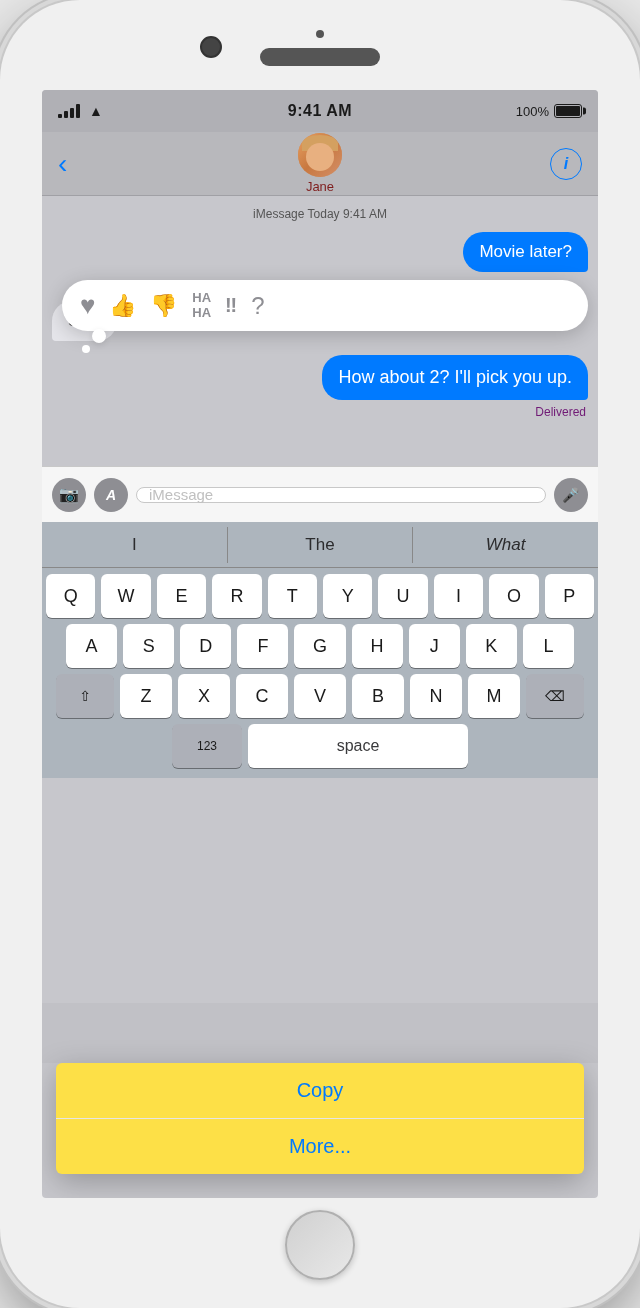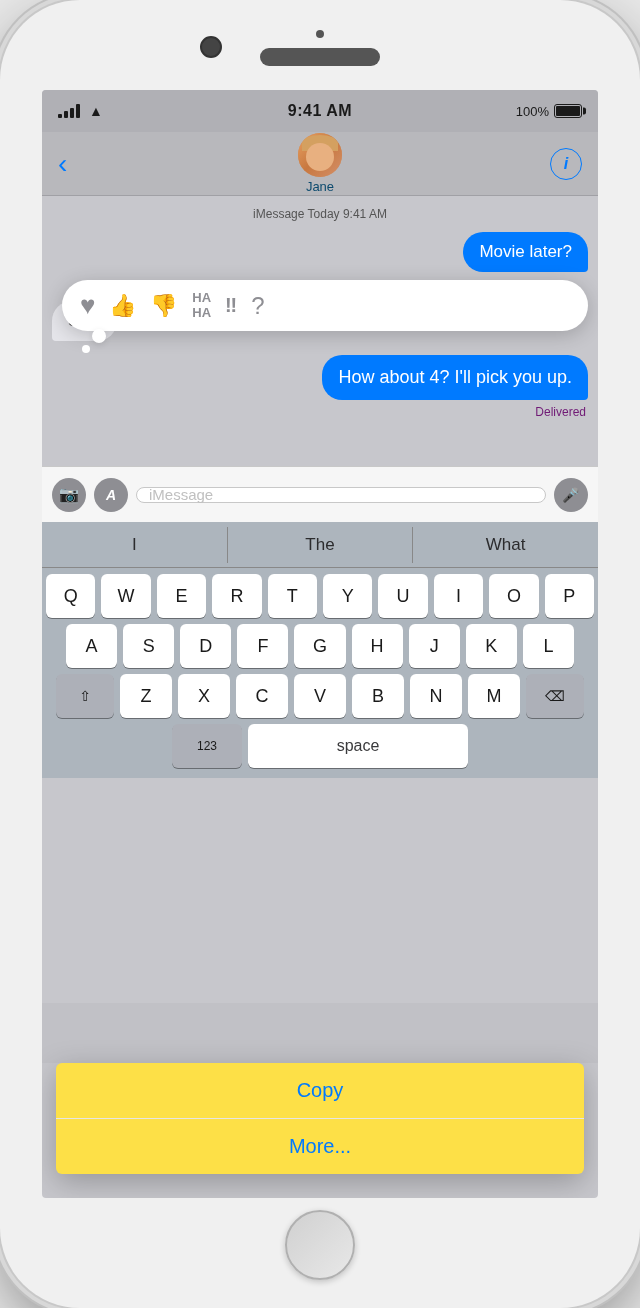--- a/index.html
+++ b/index.html
@@ -238,21 +238,21 @@
       left: 50%;
       transform: translateX(-50%);
       width: 28px;
       height: 28px;
       background: #e8b080;
       border-radius: 50%;
     }
 
     .contact-name {
       font-size: 13px;
-      color: #0c4a6e;
+      color: #7f1d1d;
       margin-top: 2px;
       font-weight: 400;
     }
 
     .nav-info {
       width: 32px;
       height: 32px;
       border-radius: 50%;
       border: 1.5px solid #007aff;
       display: flex;
@@ -553,21 +553,21 @@
 
         <div style="display:flex; align-items:flex-end; position:relative; z-index:1;">
           <div class="bubble-received-cut">
             <span>Sur</span>
           </div>
         </div>
       </div>
 
       <div style="margin: 14px 10px 2px; display:flex; justify-content:flex-end;">
         <div style="background:#007aff; color:white; padding:12px 16px; border-radius:20px; border-bottom-right-radius:4px; font-size:18px; max-width:85%;">
-          <span>How about 4? I'll pick you up.</span>
+          <span>How about 2? I'll pick you up.</span>
         </div>
       </div>
 
       <div style="text-align:right; padding-right:12px; margin-bottom:16px;">
         <span style="font-size:12px; color:#701a75;">Delivered</span>
       </div>
 
       <div style="height:30px;"></div>
     </div>
 
@@ -582,21 +582,21 @@
         <span style="color:#c0c0c0; font-size:15px;">iMessage</span>
       </div>
       <div class="mic-btn" style="background:#8e8e93;">
         <span style="font-size:14px;">🎤</span>
       </div>
     </div>
 
     <div class="predictive-bar">
       <div class="predictive-item">I</div>
       <div class="predictive-item">The</div>
-      <div class="predictive-item" style="border-right:none;">What</div>
+      <div class="predictive-item" style="border-right:none;font-style:italic;">What</div>
     </div>
 
     <div class="keyboard">
 
       <div class="key-row">
         <div class="key">Q</div>
         <div class="key">W</div>
         <div class="key">E</div>
         <div class="key">R</div>
         <div class="key">T</div>

